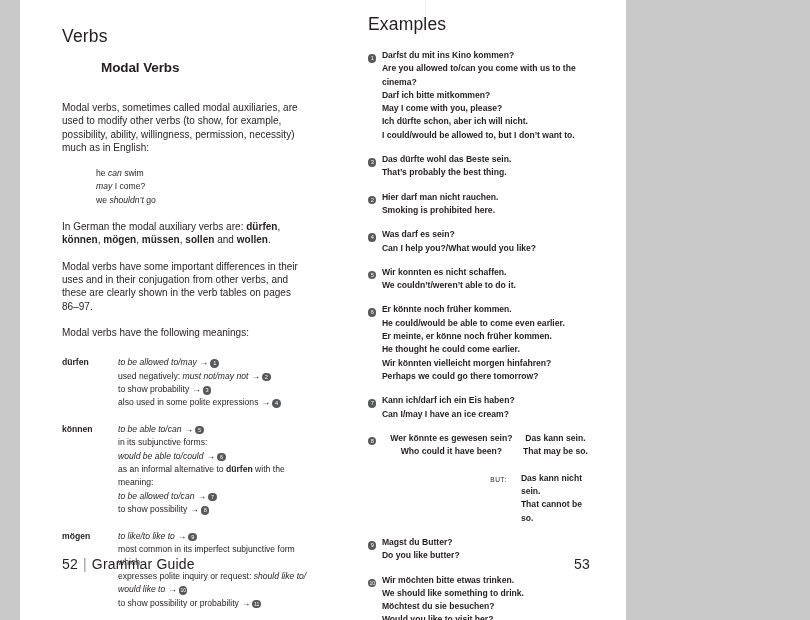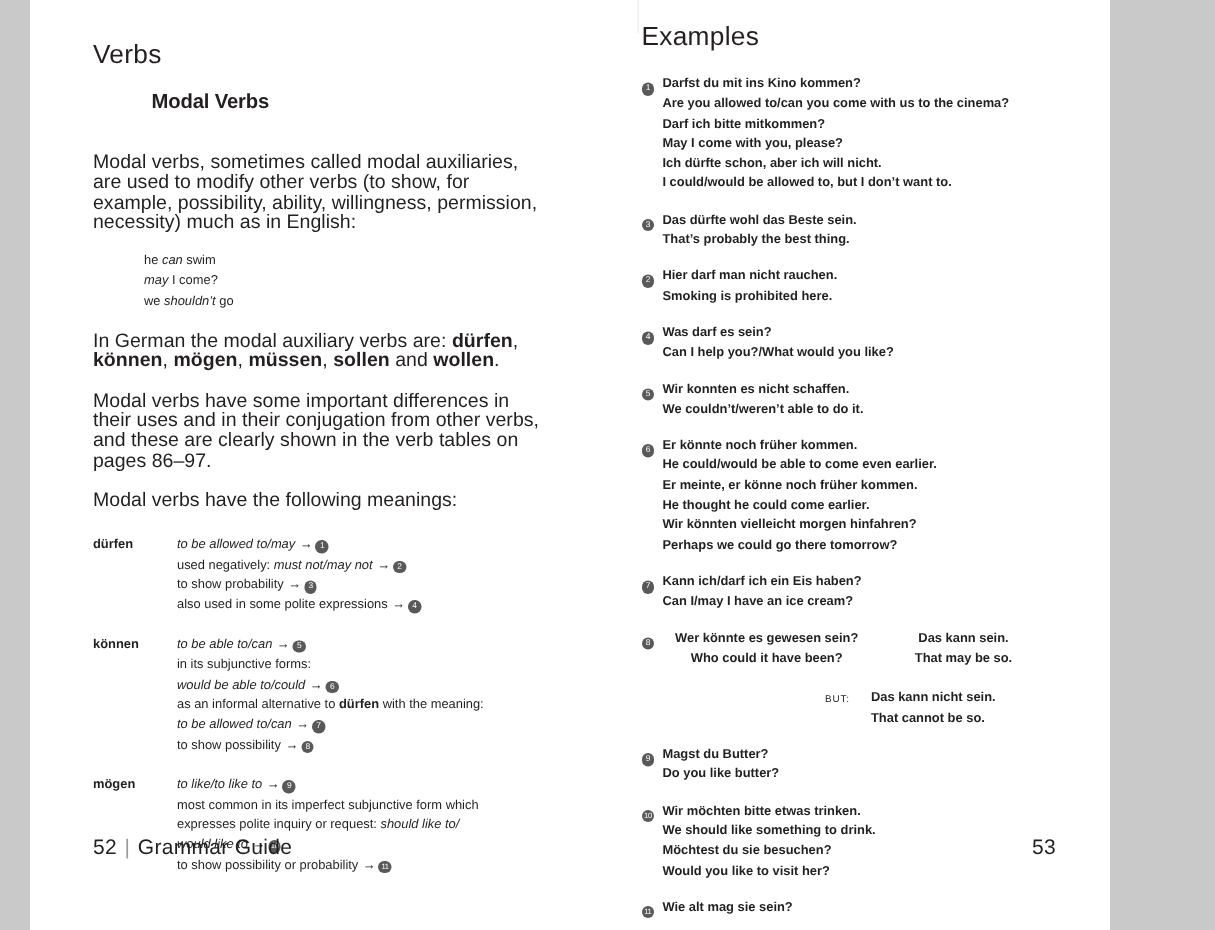--- a/index.html
+++ b/index.html
@@ -12,21 +12,21 @@
     height: 620px;
     background: #c9c9c9;
     font-family: "Liberation Sans", sans-serif;
     color: #231f20;
     overflow: hidden;
   }
   .spread {
     position: absolute;
     left: 20px;
     top: 0;
-    width: 720px;
+    width: 606px;
     height: 620px;
     background: #ffffff;
     display: flex;
   }
   .gutter-line {
     position: absolute;
     left: 405px;
     top: 0;
     width: 1px;
     height: 22px;
@@ -57,21 +57,21 @@
   }
   h1.examples-title {
     font-size: 17.5px;
     font-weight: normal;
     letter-spacing: 0.2px;
     margin: 0 0 14px 0;
     color: #231f20;
   }
 
   p.body {
-    font-size: 13px;
+    font-size: 10px;
     line-height: 13.3px;
     margin: 0 0 13px 0;
     letter-spacing: 0.02px;
   }
   p.body:last-child { margin-bottom: 0; }
 
   .example-block {
     margin: 0 0 13px 34px;
     font-size: 8.6px;
     line-height: 13.3px;

